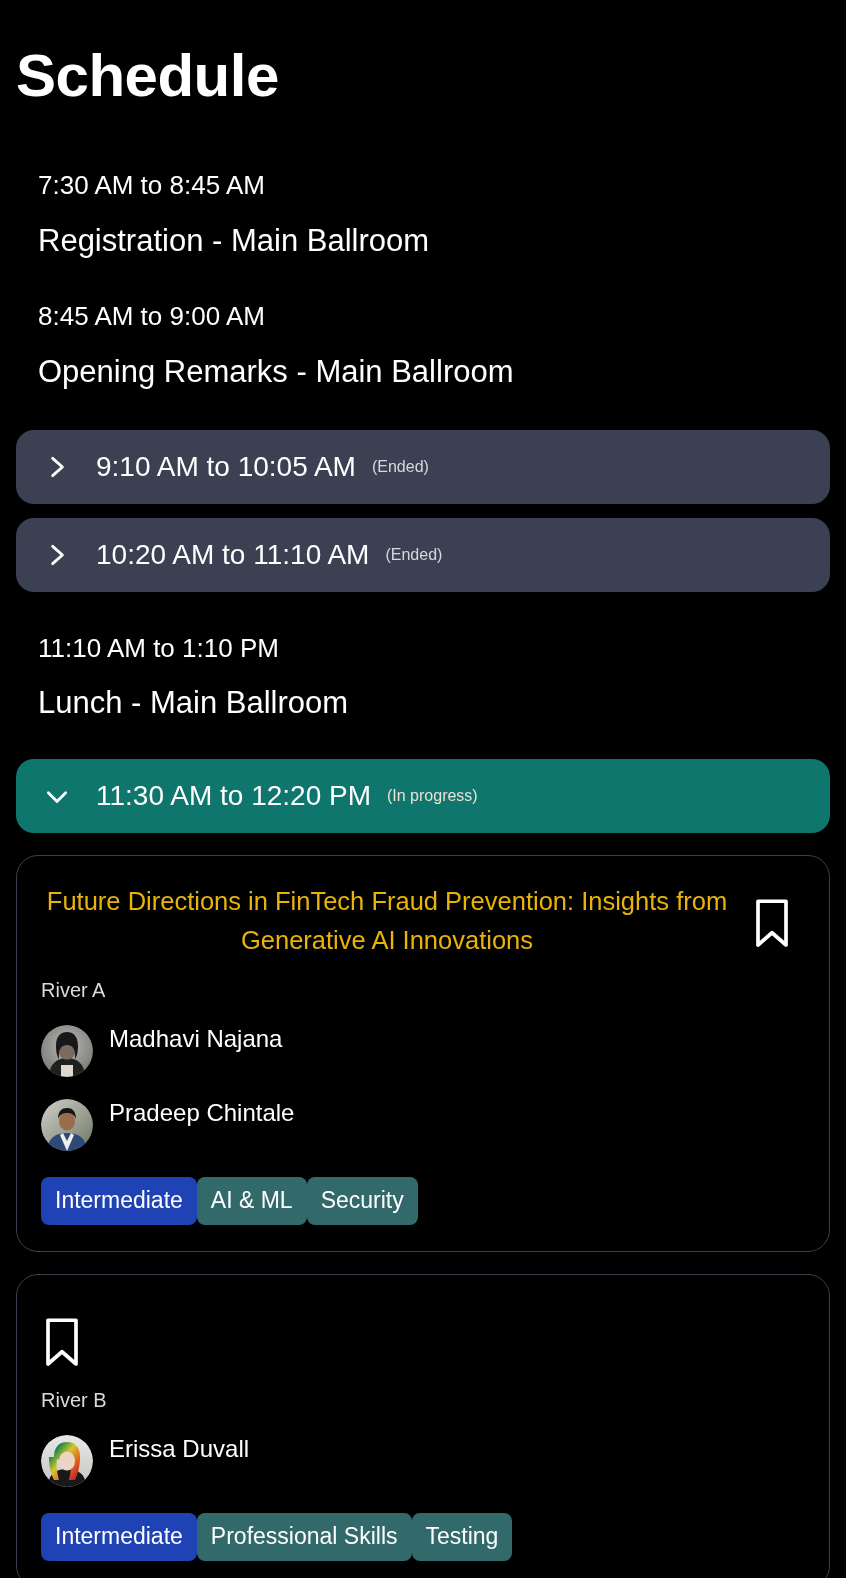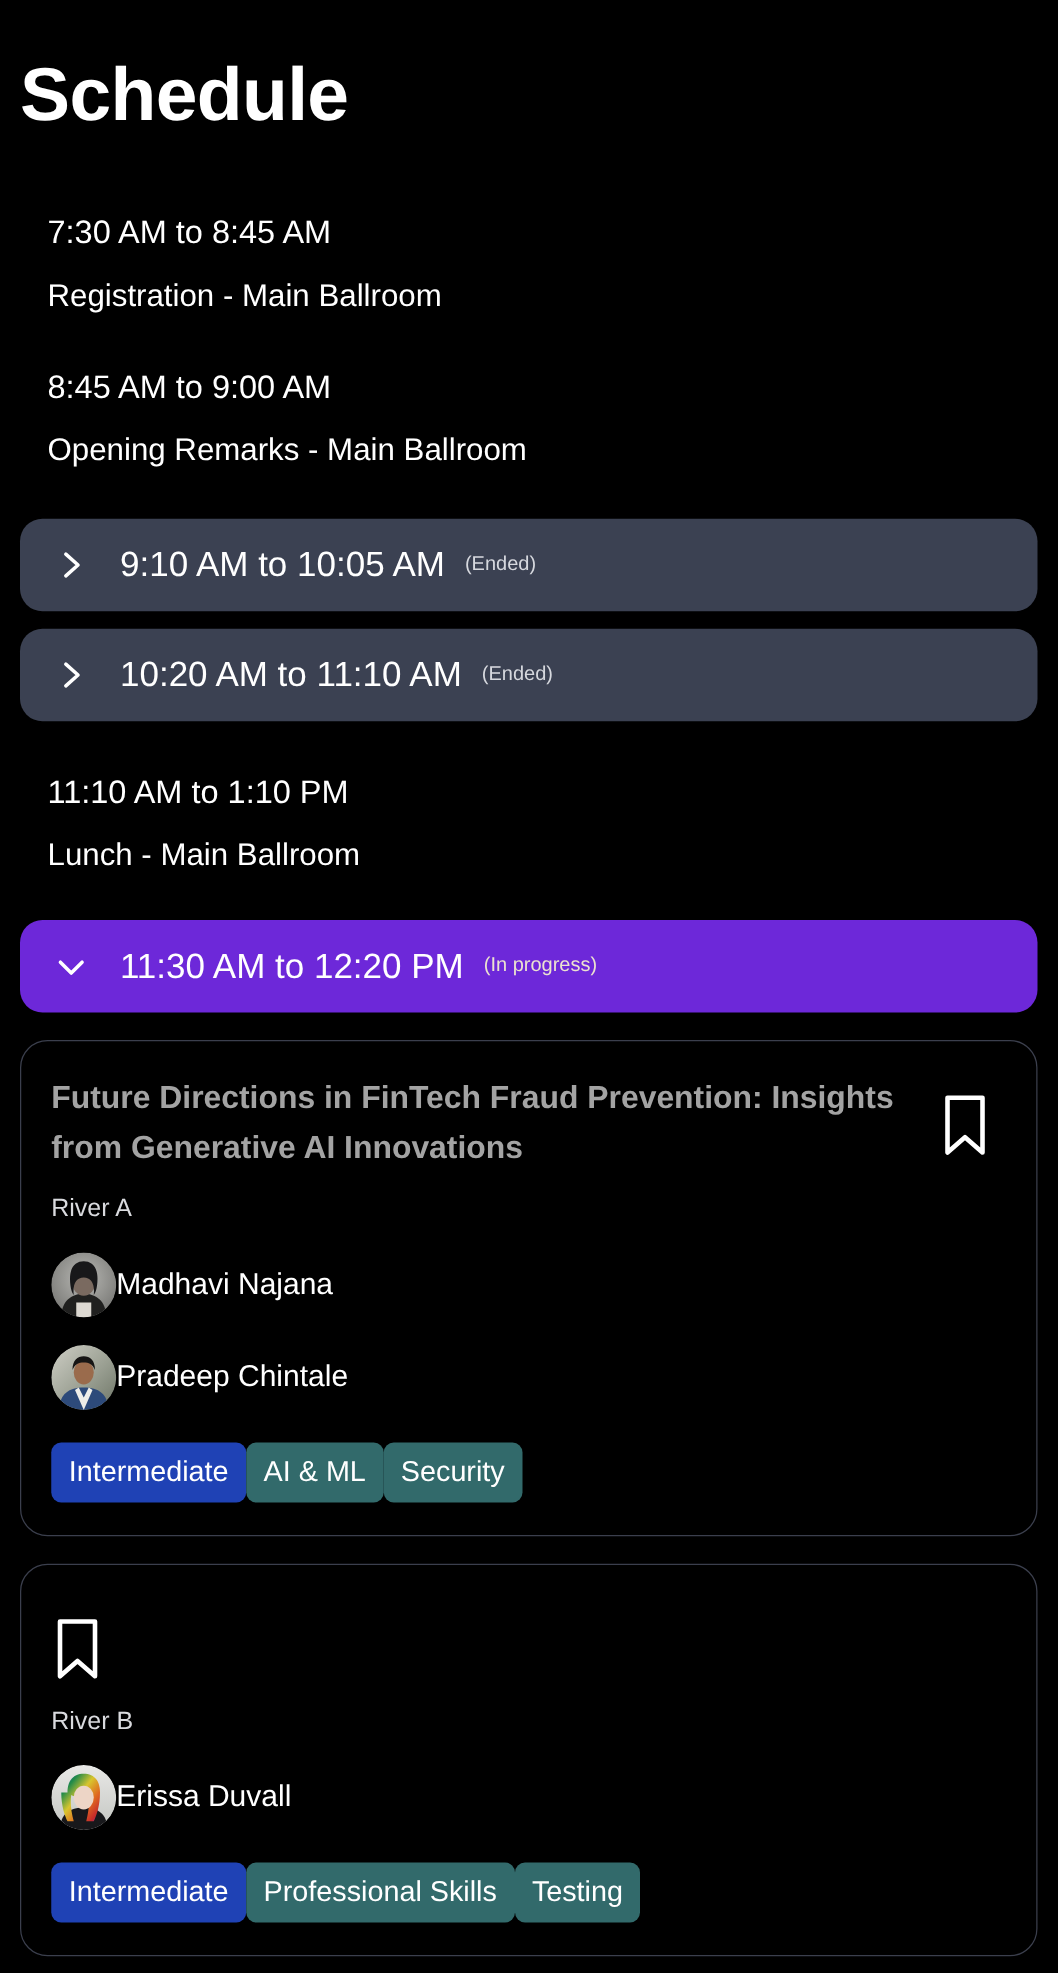--- a/index.html
+++ b/index.html
@@ -42,39 +42,39 @@
   }
   .plain-block.first { margin-top: 62px; }
 
   .plain-time {
     font-size: 26px;
     font-weight: 400;
     color: #ffffff;
     line-height: 1.25;
   }
   .plain-desc {
-    font-size: 25px;
+    font-size: 31px;
     font-weight: 400;
     color: #ffffff;
     margin-top: 20px;
     line-height: 1.25;
   }
 
   
   .time-bar {
     margin: 0 16px;
     height: 74px;
     border-radius: 18px;
     display: flex;
     align-items: center;
     padding-left: 28px;
     cursor: pointer;
   }
   .time-bar.ended { background: #3b4152; }
-  .time-bar.in-progress { background: #6d28d9; }
+  .time-bar.in-progress { background: #0f766e; }
 
   .bar-first { margin-top: 38px; }
   .bar-next  { margin-top: 14px; }
   .bar-progress { margin-top: 36px; }
 
   .chev {
     width: 26px;
     height: 26px;
     flex: 0 0 26px;
     margin-right: 26px;
@@ -108,25 +108,26 @@
   }
 
   .card-head {
     display: flex;
     align-items: flex-start;
     justify-content: space-between;
     gap: 18px;
   }
   .card-title {
     font-size: 25.5px;
-    font-weight: 700;
+    font-weight: 400;
     line-height: 1.55;
-    color: #a3a3a3;
+    color: #eab308;
     flex: 1 1 auto;
     max-width: 705px;
+    text-align: center;
   }
   .bookmark-btn {
     flex: 0 0 auto;
     width: 46px;
     height: 56px;
     margin-top: 14px;
     margin-right: 4px;
     background: none;
     border: none;
     cursor: pointer;
@@ -136,22 +137,23 @@
 
   .card-room {
     font-size: 20px;
     color: #d9dade;
     margin-top: 16px;
     line-height: 1.3;
   }
 
   .speaker-row {
     display: flex;
-    align-items: center;
+    align-items: flex-start;
     margin-top: 22px;
+    gap: 16px;
   }
   .avatar {
     width: 52px;
     height: 52px;
     border-radius: 50%;
     flex: 0 0 52px;
     overflow: hidden;
     position: relative;
     background: #2a2a2a;
   }

